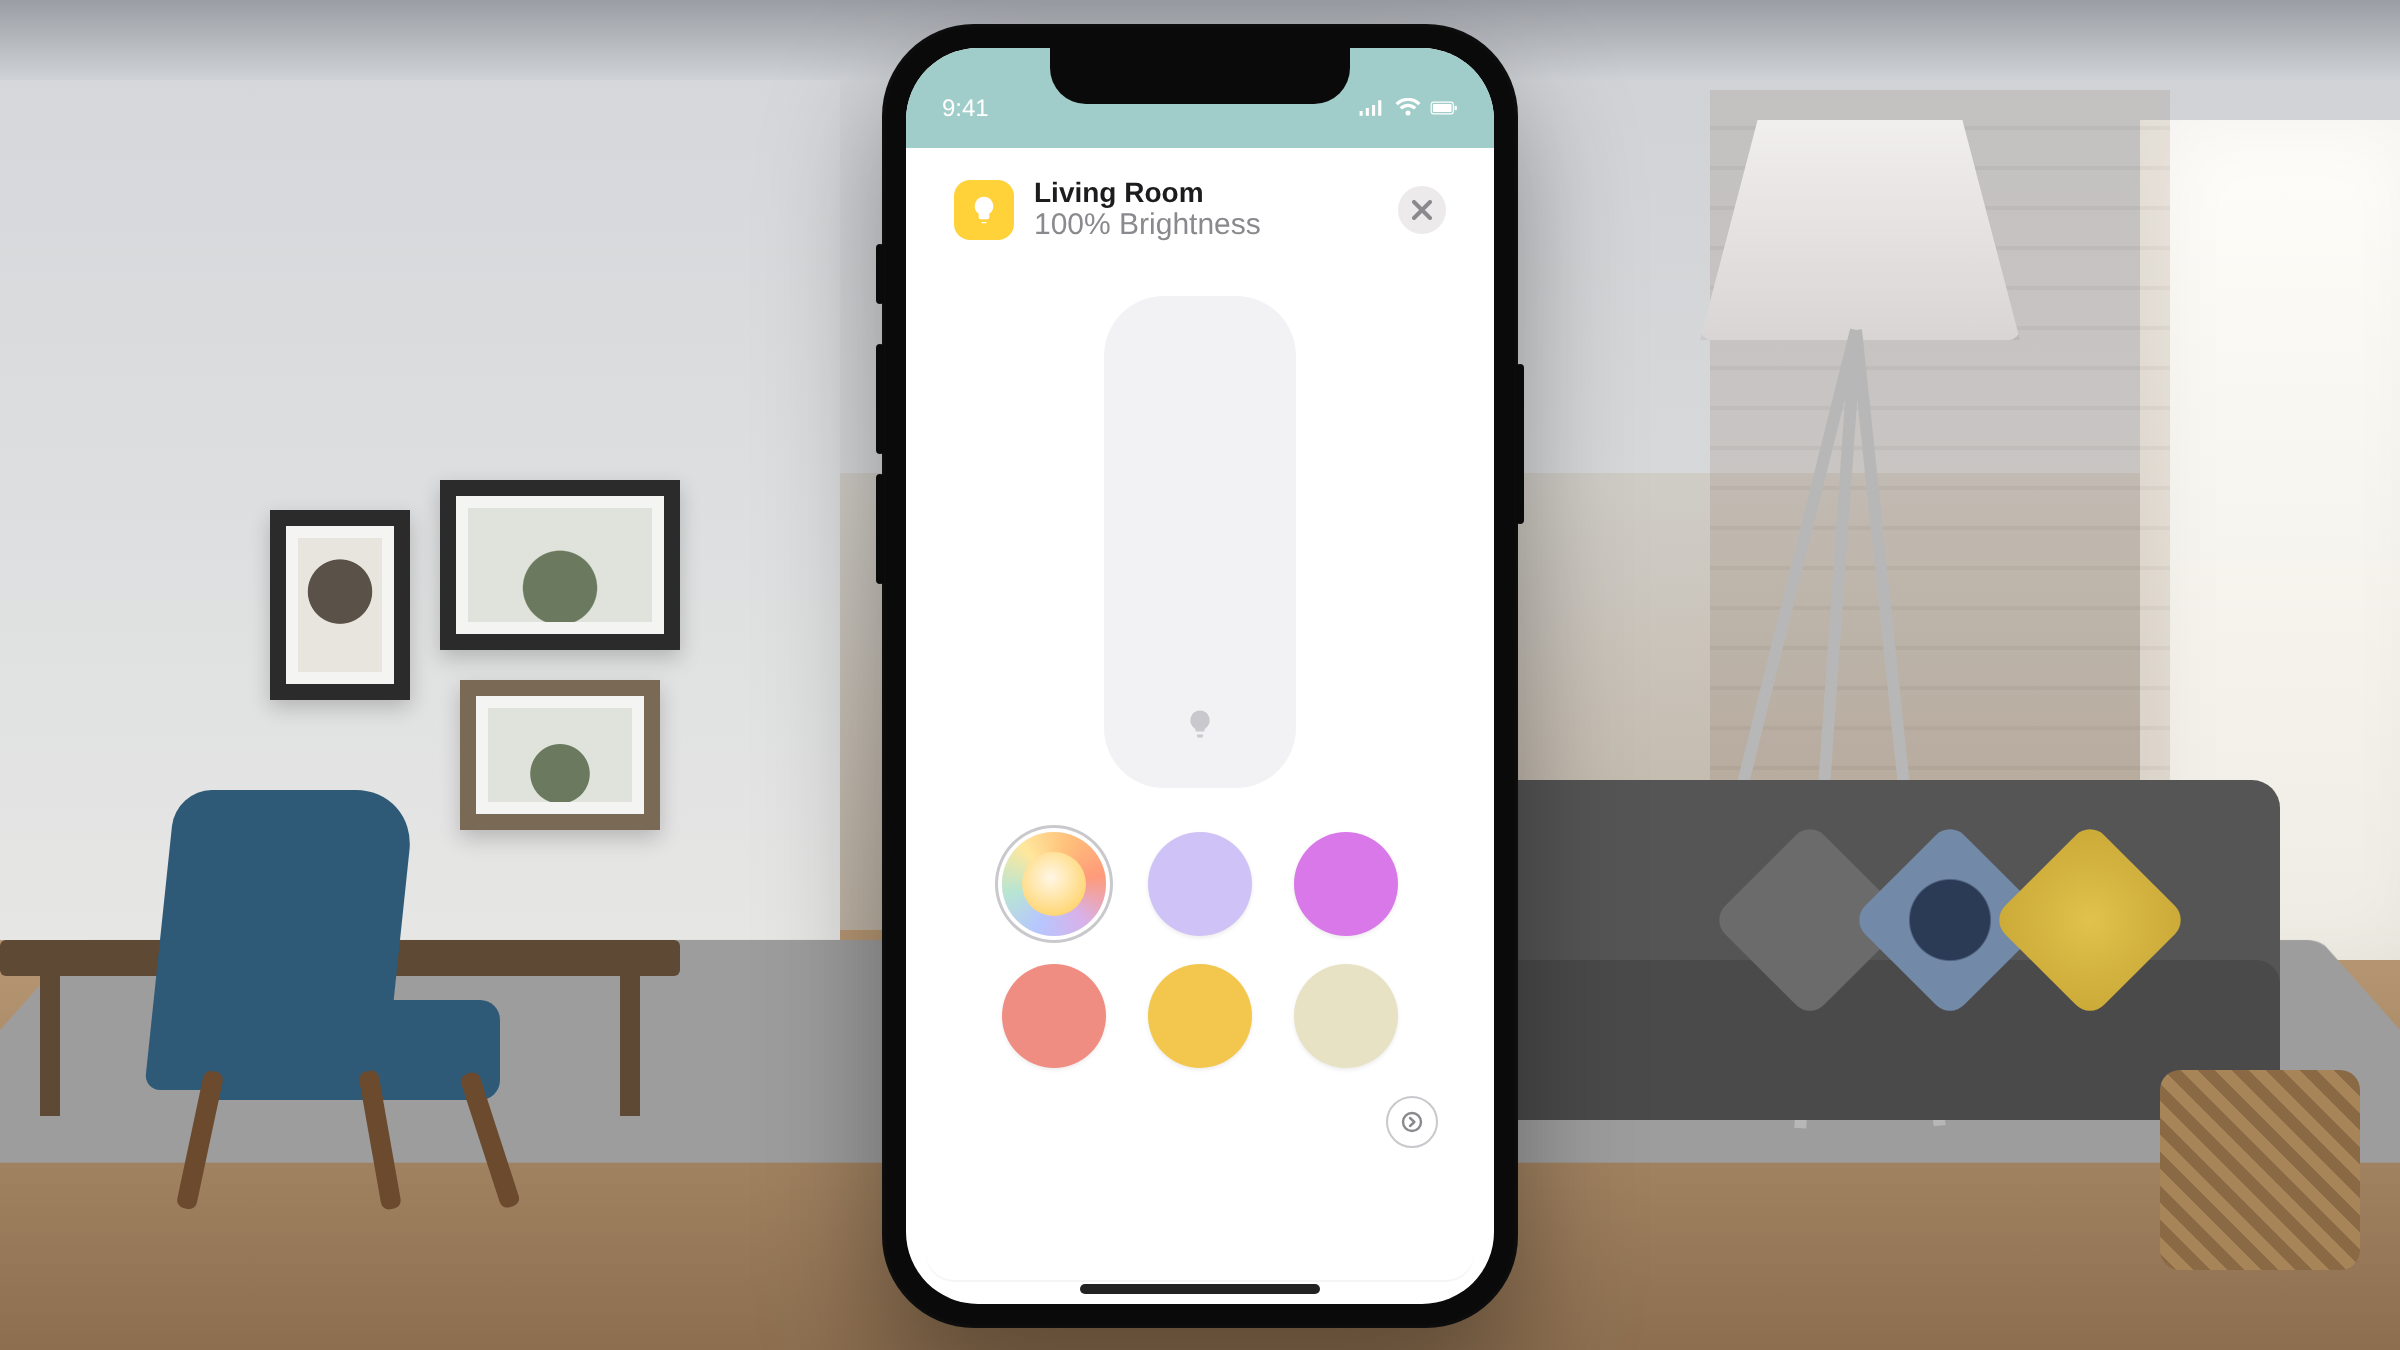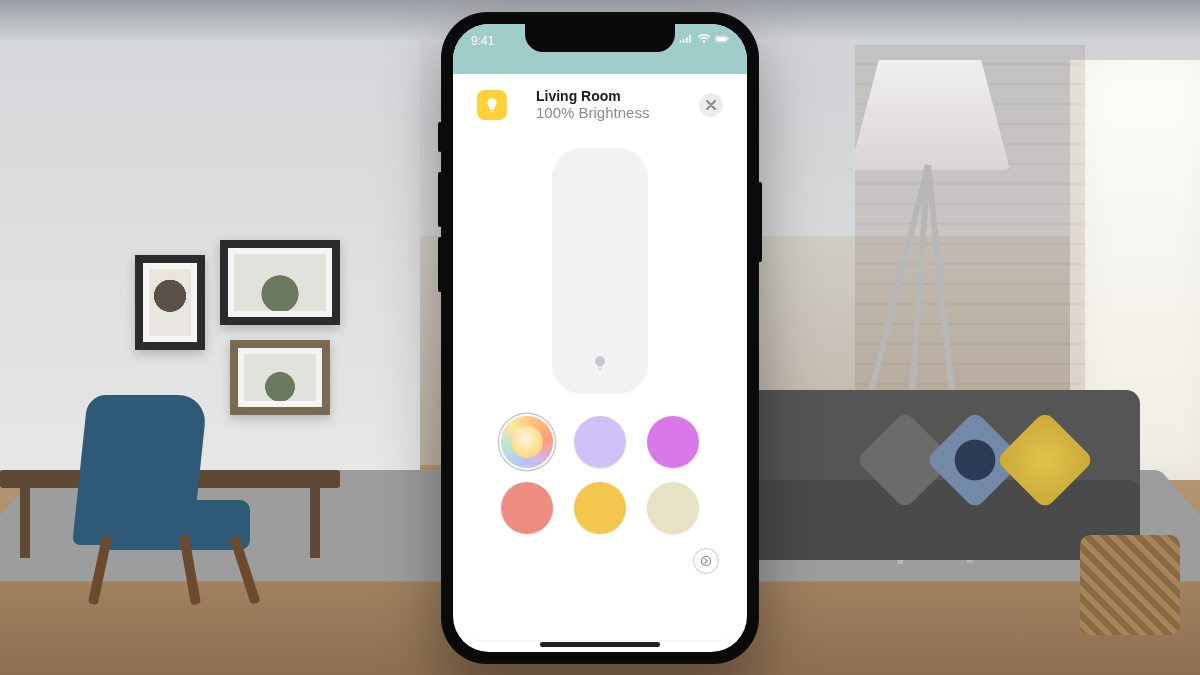--- a/index.html
+++ b/index.html
@@ -100,36 +100,36 @@
   .phone .btn-side.s4{right:-3px; top:170px; width:4px; height:80px;}
 
   .screen{ position:relative; width:100%; height:100%; background:#fff;
     border-radius:36px; overflow:hidden;}
 
   .notch{ position:absolute; top:0; left:50%; transform:translateX(-50%);
     width:150px; height:28px; background:#0a0a0a;
     border-radius:0 0 18px 18px; z-index:5;}
 
   .statusbar{ position:absolute; top:0; left:0; right:0; height:50px;
-    background:#a0cdc9; color:#fff; display:flex; align-items:flex-start;
+    background:#a0cdc9; color:#fff; display:flex; align-items:center;
     justify-content:space-between; padding:10px 18px 0; font-size:12px; font-weight:500;}
   .statusbar .right{display:flex; gap:4px; align-items:center; filter:blur(.3px);}
   .status-icons svg{ width:14px; height:10px; }
 
   .card{
     position:absolute; top:50px; left:10px; right:10px; bottom:12px;
     background:#fff; border-radius:14px;
     box-shadow:0 1px 0 rgba(0,0,0,.04);
     display:flex; flex-direction:column;
   }
   .card-header{ display:flex; align-items:center; gap:10px; padding:14px 14px 8px;}
   .bulb-badge{ width:30px; height:30px; border-radius:8px; background:#ffd23a;
     display:flex; align-items:center; justify-content:center;}
   .bulb-badge svg{ width:16px; height:16px; }
-  .title-block{ flex:1; line-height:1.2;margin-left:19px;}
+  .title-block{ flex:1; line-height:1.2;}
   .title-block .room-name{ font-weight:600; font-size:14px; color:#1c1c1e;}
   .title-block .subtitle{ font-size:15px; color:#8a8a8e;}
   .close-btn{ width:24px; height:24px; border-radius:12px; background:#eceaea;
     display:flex; align-items:center; justify-content:center; color:#8a8a8e;
     border:none; cursor:pointer;}
   .close-btn svg{width:10px;height:10px;}
 
   .slider-wrap{ flex:0 0 auto; display:flex; justify-content:center; padding-top:18px;}
   .brightness-slider{
     width:96px; height:246px; border-radius:30px;

